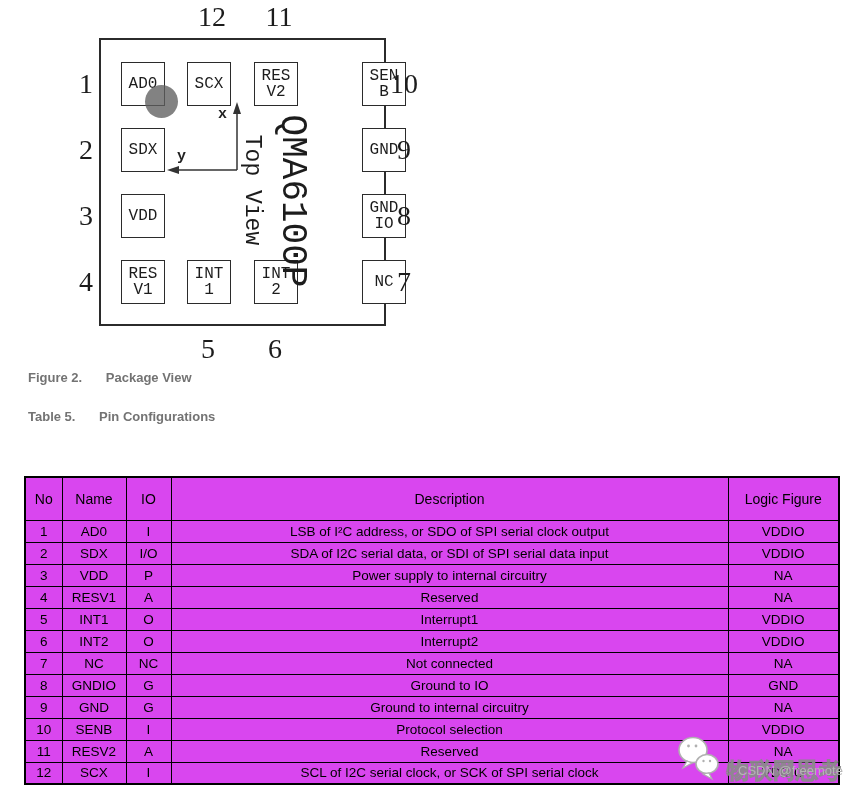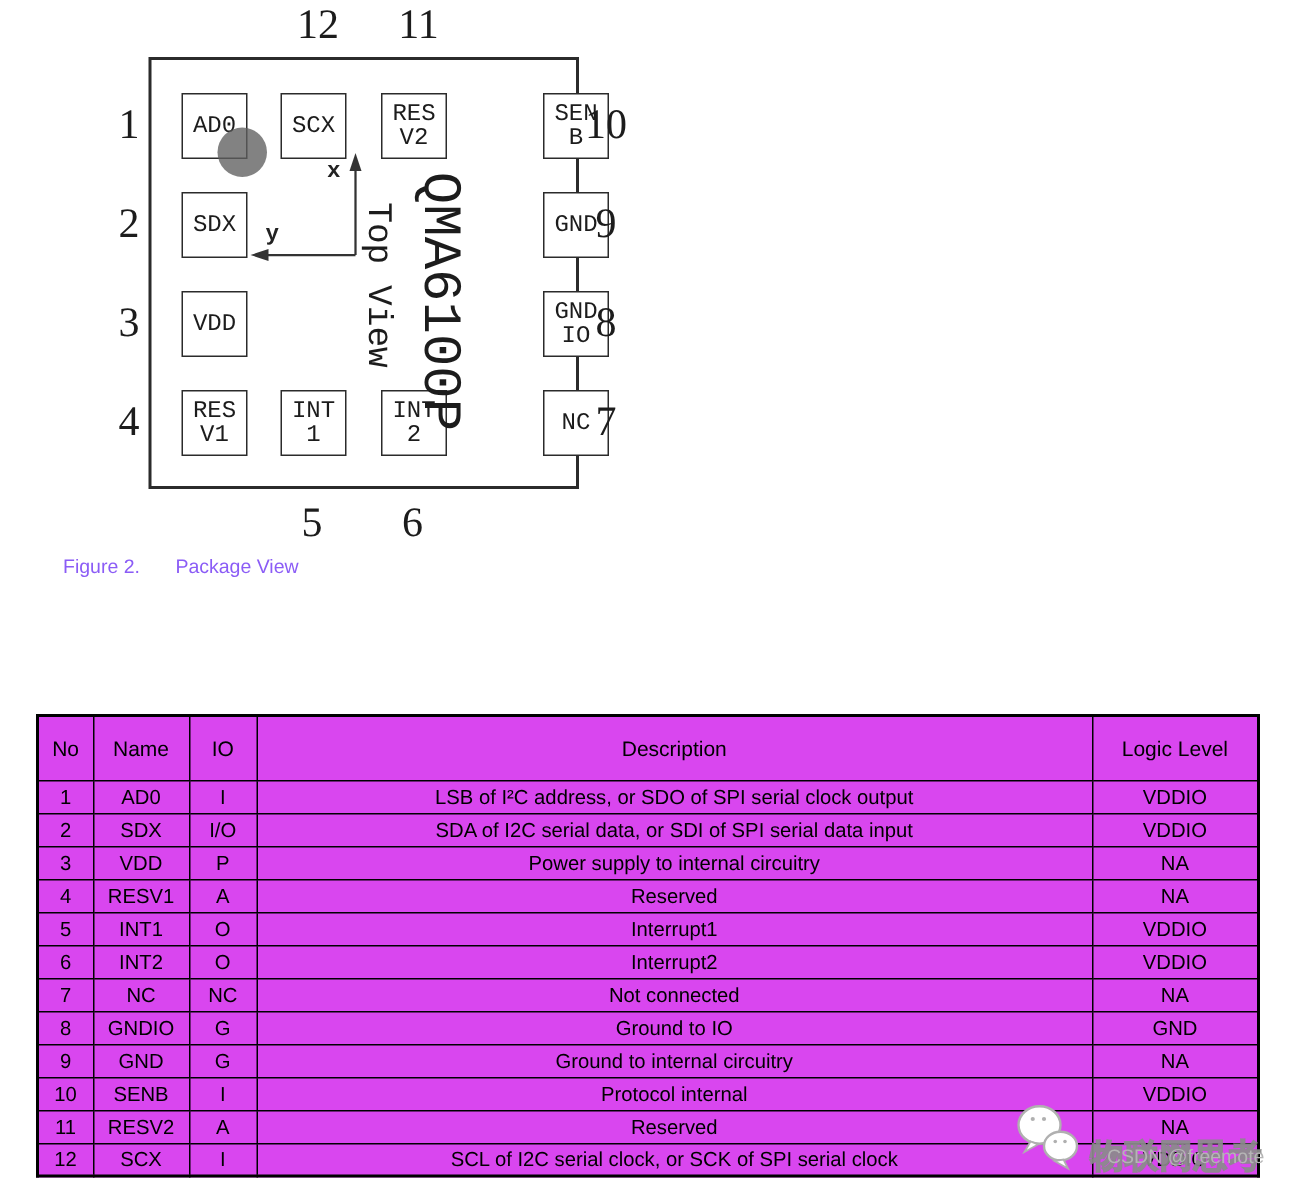--- a/index.html
+++ b/index.html
@@ -47,21 +47,21 @@
     font-family: "Liberation Serif", serif; font-size: 28px; color: #1c1c1c;
   }
   .n1  { left: 66px;  top: 69px; }  .n2  { left: 66px;  top: 135px; }
   .n3  { left: 66px;  top: 201px; } .n4  { left: 66px;  top: 267px; }
   .n10 { left: 384px; top: 69px; }  .n9  { left: 384px; top: 135px; }
   .n8  { left: 384px; top: 201px; } .n7  { left: 384px; top: 267px; }
   .n12 { left: 192px; top: 2px; }   .n11 { left: 259px; top: 2px; }
   .n5  { left: 188px; top: 334px; } .n6  { left: 255px; top: 334px; }
 
   
-  .cap { position: absolute; left: 42px; font-weight: normal; font-size: 13px; color: #8b5cf6; }
+  .cap { position: absolute; left: 28px; font-weight: bold; font-size: 13px; color: #737373; }
   .cap-figure { top: 370px; }
   .cap-table  { top: 409px; }
   .cap .cap-title { margin-left: 20px; }
 
   
   .tbl {
     position: absolute; left: 24px; top: 476px; width: 814px;
     border-collapse: collapse; table-layout: fixed;
     font-size: 13.5px; color: #000; background: #d946ef;
   }
@@ -142,36 +142,40 @@
   <span class="pin-num n8">8</span>
   <span class="pin-num n9">9</span>
   <span class="pin-num n10">10</span>
   <span class="pin-num n11">11</span>
   <span class="pin-num n12">12</span>
 
   <div class="cap cap-figure">
     <span class="cap-label">Figure 2.</span>
     <span class="cap-title">Package View</span>
   </div>
+  <div class="cap cap-table">
+    <span class="cap-label">Table 5.</span>
+    <span class="cap-title">Pin Configurations</span>
+  </div>
 
   <table class="tbl">
     <colgroup>
       <col class="col-no">
         <col class="col-name">
         <col class="col-io">
         <col class="col-desc">
         <col class="col-level">
     </colgroup>
     <thead>
       <tr>
         <th class="tc">No</th>
         <th class="tc">Name</th>
         <th class="tc">IO</th>
         <th class="tl">Description</th>
-        <th class="tc">Logic Level</th>
+        <th class="tc">Logic Figure</th>
       </tr>
     </thead>
     <tbody>
       <tr>
           <td class="tc">1</td>
           <td class="tc">AD0</td>
           <td class="tc">I</td>
           <td class="tl">LSB of I²C address, or SDO of SPI serial clock output</td>
           <td class="tc">VDDIO</td>
         </tr>
@@ -228,21 +232,21 @@
           <td class="tc">9</td>
           <td class="tc">GND</td>
           <td class="tc">G</td>
           <td class="tl">Ground to internal circuitry</td>
           <td class="tc">NA</td>
         </tr>
         <tr>
           <td class="tc">10</td>
           <td class="tc">SENB</td>
           <td class="tc">I</td>
-          <td class="tl">Protocol internal</td>
+          <td class="tl">Protocol selection</td>
           <td class="tc">VDDIO</td>
         </tr>
         <tr>
           <td class="tc">11</td>
           <td class="tc">RESV2</td>
           <td class="tc">A</td>
           <td class="tl">Reserved</td>
           <td class="tc">NA</td>
         </tr>
         <tr>

